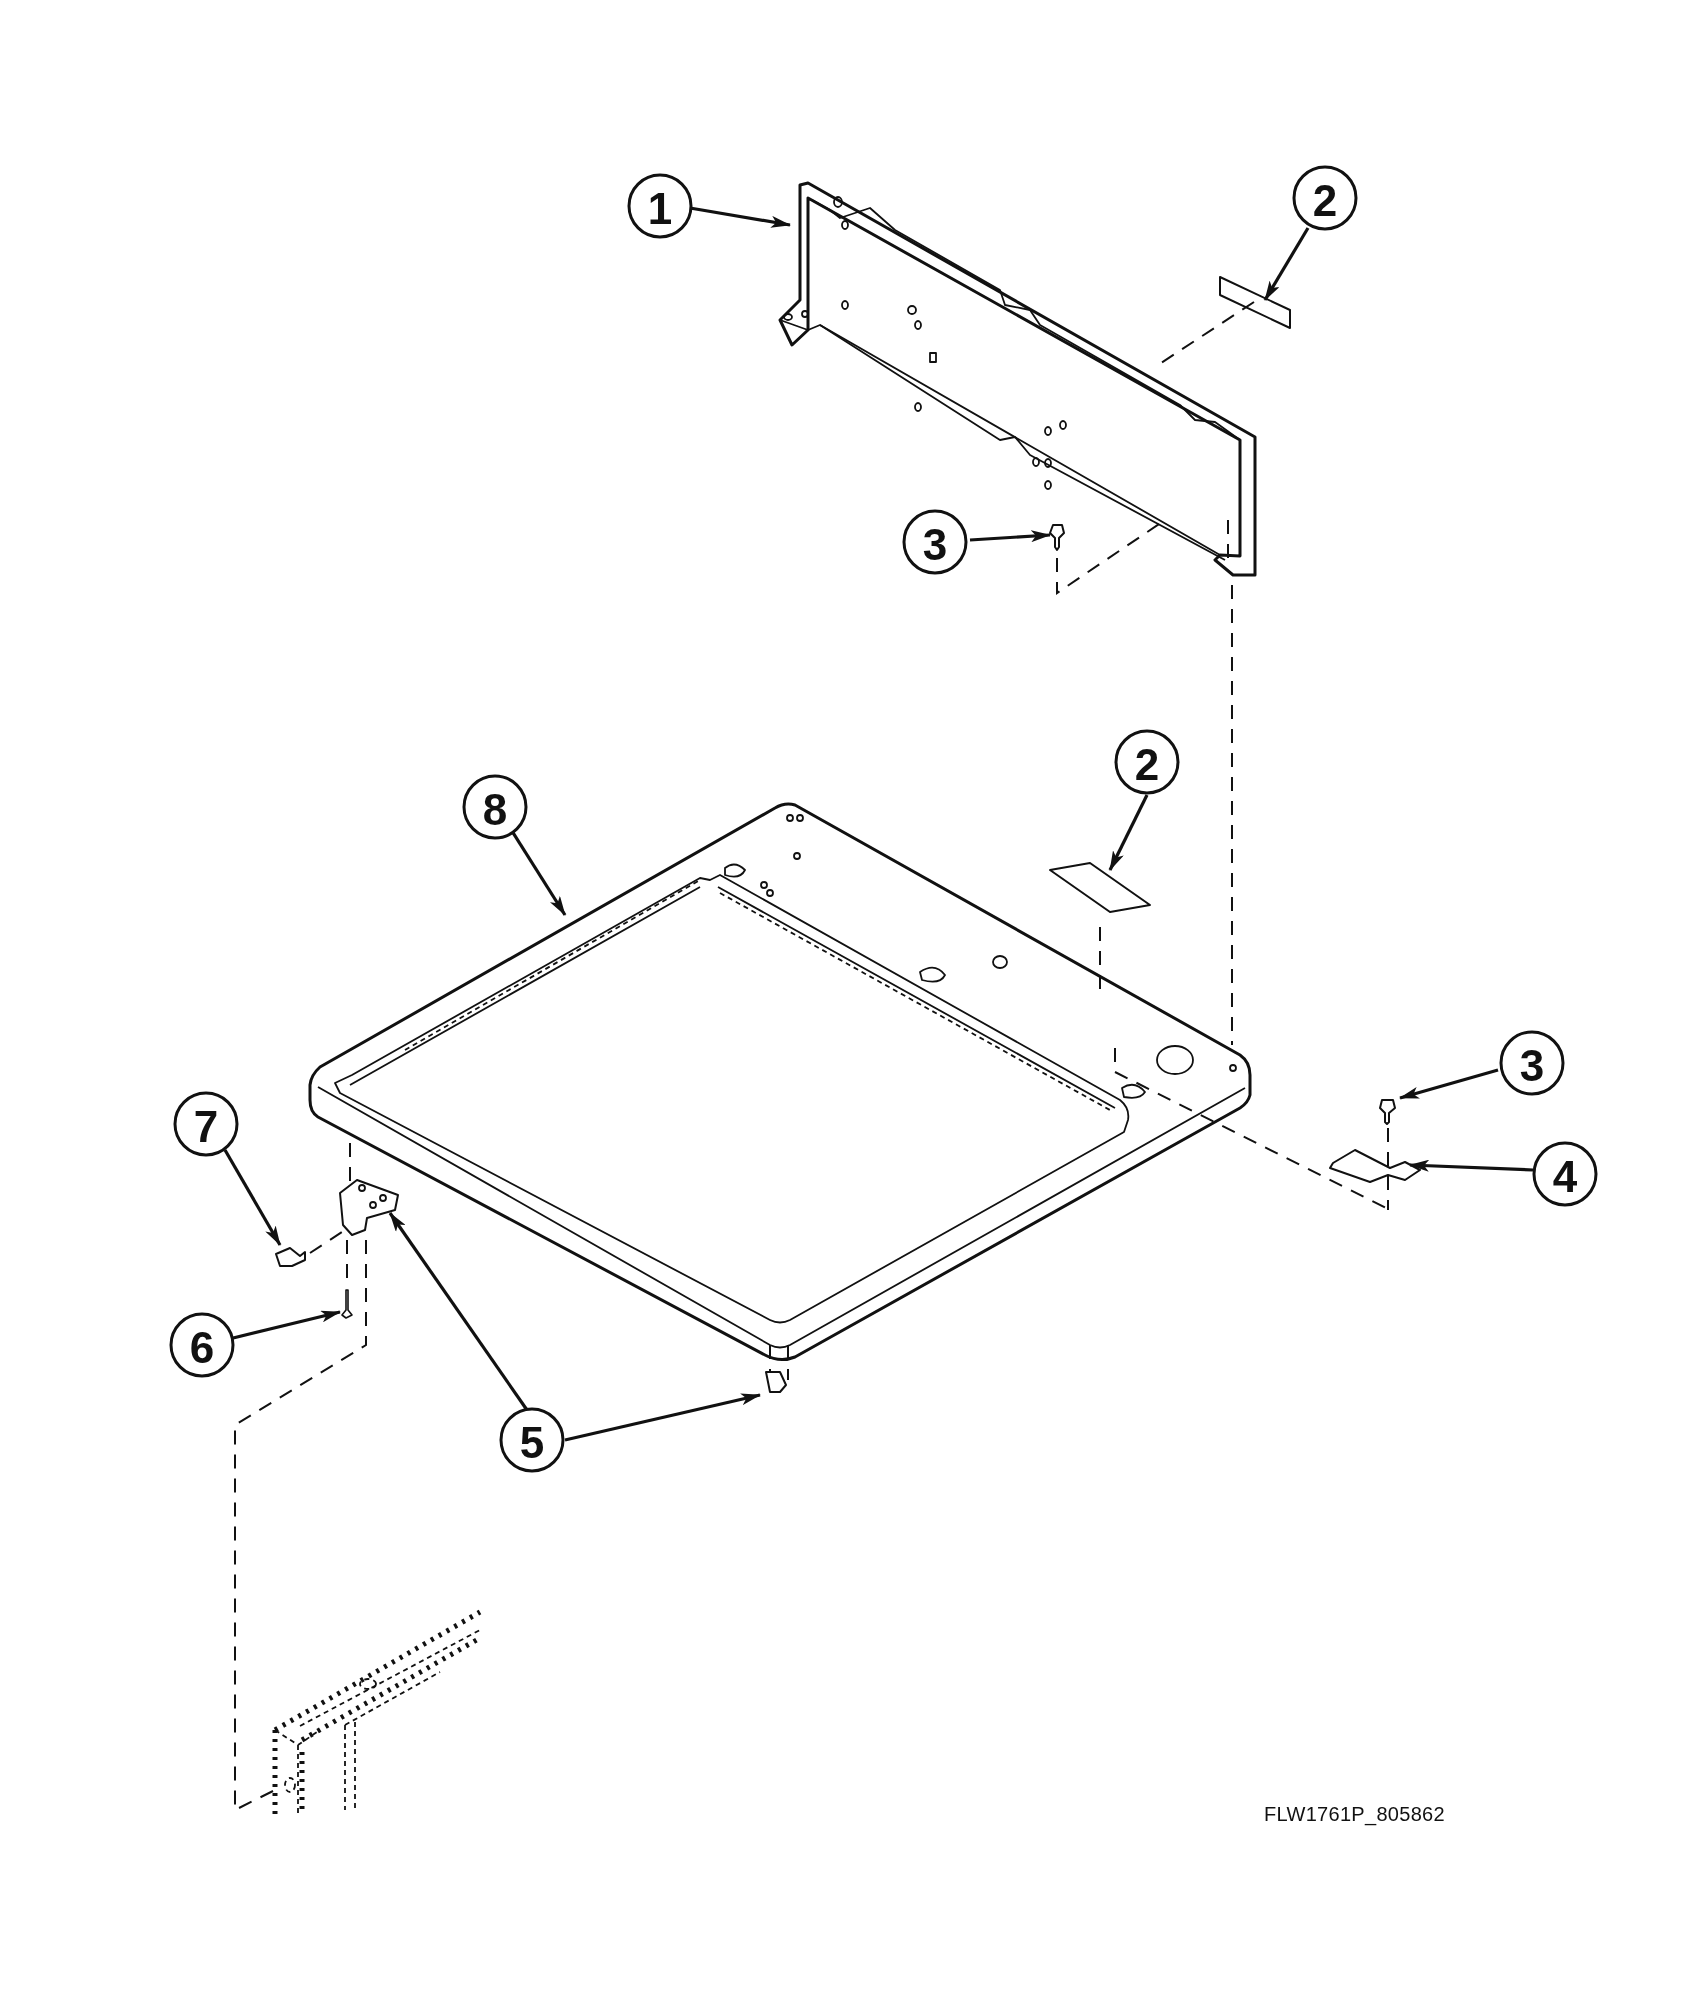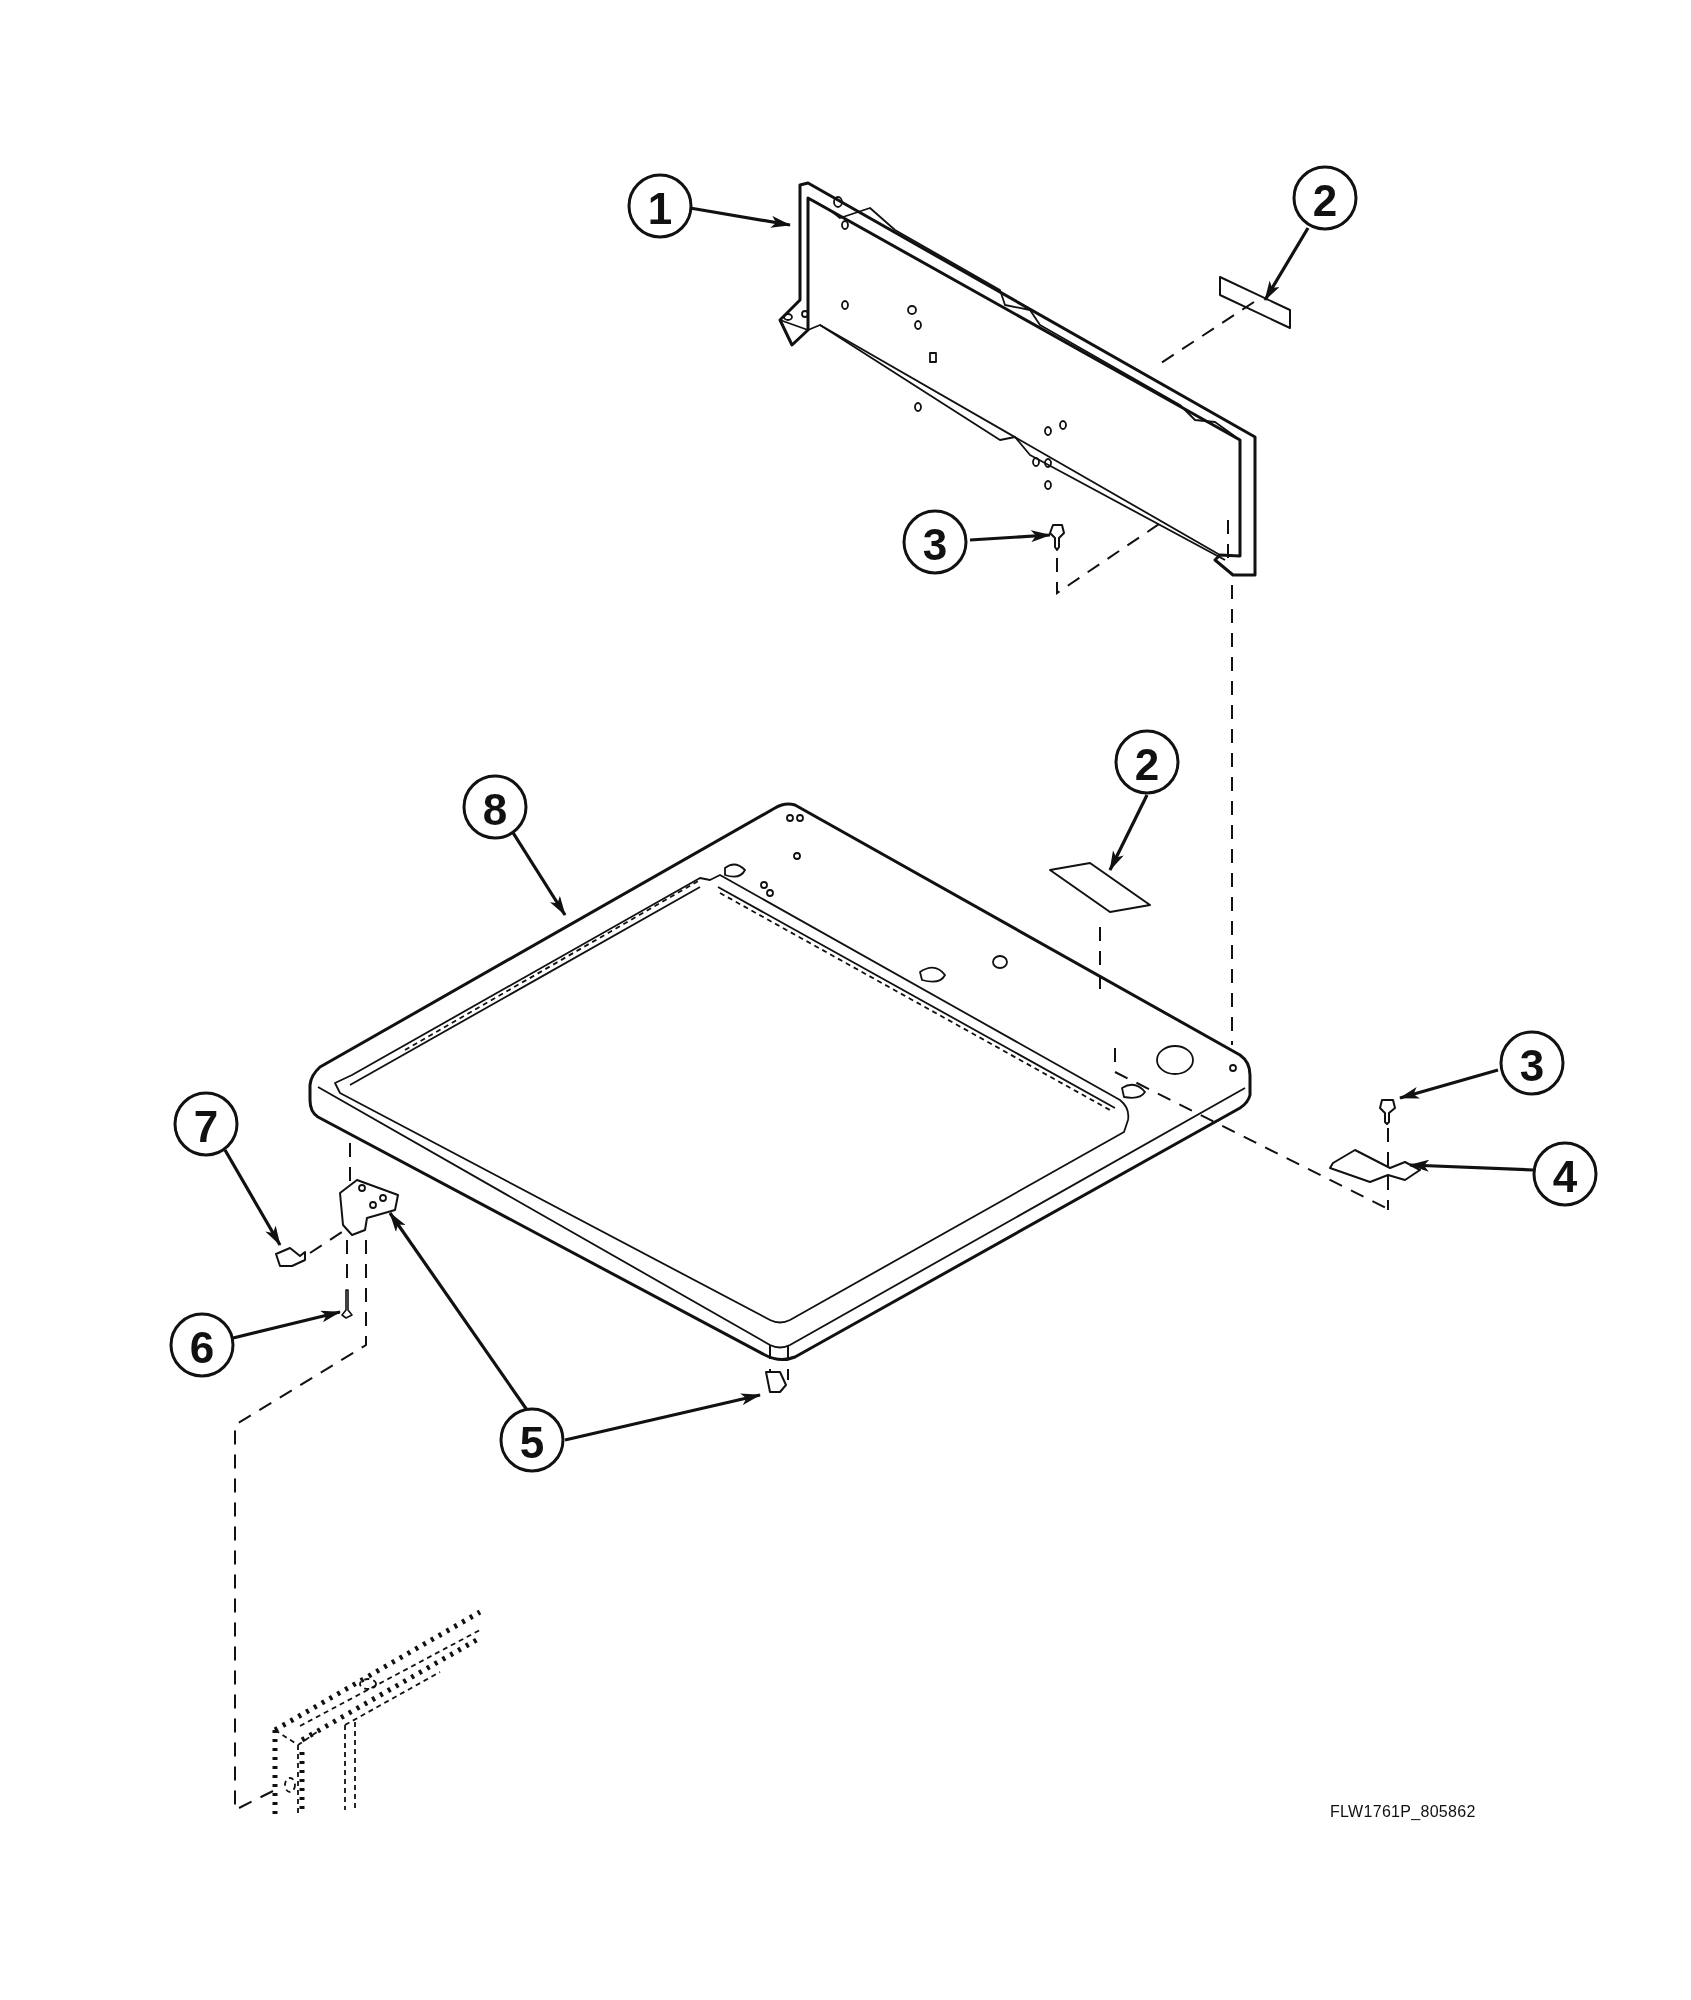--- a/index.html
+++ b/index.html
@@ -6,21 +6,21 @@
   body { width: 1691px; height: 2000px; position: relative; overflow: hidden; font-family: "Liberation Sans", sans-serif; }
   #diagram { position: absolute; left: 0; top: 0; width: 1691px; height: 2000px; }
   .thin { fill: none; stroke: #111; stroke-width: 1.8; stroke-linejoin: round; }
   .dash { fill: none; stroke: #111; stroke-width: 2; stroke-dasharray: 14 10; }
   .dot { fill: none; stroke: #111; stroke-width: 5; stroke-dasharray: 3 6; }
   .smdash { fill: none; stroke: #111; stroke-width: 1.8; stroke-dasharray: 5 4; }
   .part { fill: #fff; stroke: #111; stroke-width: 3; stroke-linejoin: round; }
   .callout circle { fill: #fff; stroke: #111; stroke-width: 3; }
   .callout text { font-family: "Liberation Sans", sans-serif; font-weight: bold; font-size: 44px; fill: #111; text-anchor: middle; dominant-baseline: central; }
   .leader { stroke: #111; stroke-width: 3.2; fill: none; }
-  .caption { position: absolute; left: 1330px; top: 1803px; font-family: "Liberation Sans", sans-serif; font-size: 16px; color: #111; letter-spacing: 0.3px; }
+  .caption { position: absolute; left: 1264px; top: 1803px; font-family: "Liberation Sans", sans-serif; font-size: 20px; color: #111; letter-spacing: 0.3px; }
 </style>
 </head>
 <body>
 
 <svg id="diagram" viewBox="0 0 1691 2000" xmlns="http://www.w3.org/2000/svg">
   <defs>
     <marker id="arrow" viewBox="0 0 20 12" refX="19" refY="6" markerWidth="20" markerHeight="12" markerUnits="userSpaceOnUse" orient="auto">
       <path d="M0,0 L20,6 L0,12 L5,6 Z" fill="#111"></path>
     </marker>
   </defs>

